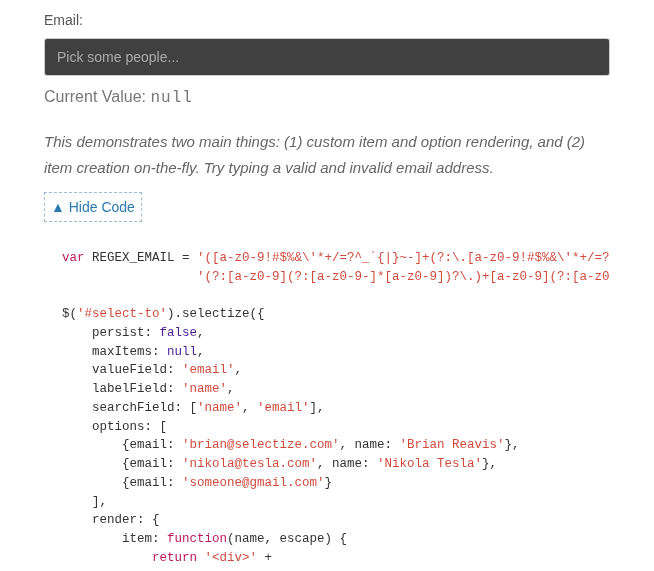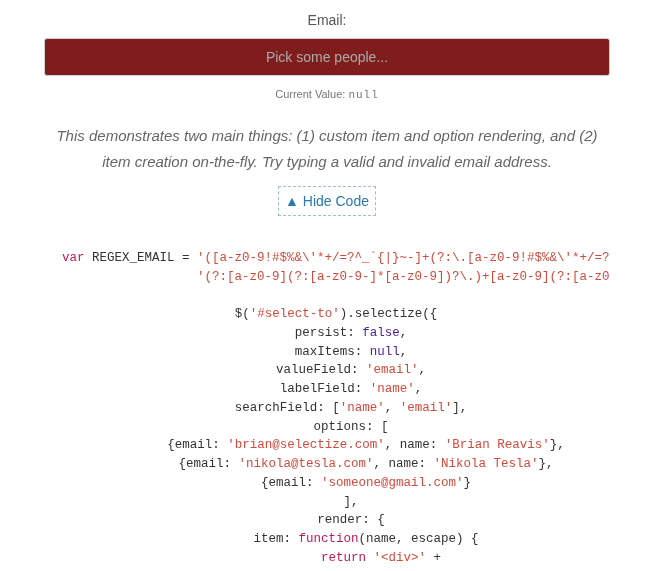--- a/index.html
+++ b/index.html
@@ -1,43 +1,43 @@
 <!DOCTYPE html>
 <html><head>
 <meta charset="utf-8">
 <style>
-  * { box-sizing: border-box; text-align: center; }
+  * { box-sizing: border-box; }
   body {
     font-family: -apple-system, BlinkMacSystemFont, "Segoe UI", Helvetica, Arial, sans-serif;
     margin: 0;
     padding: 12px 44px;
     background: #fff;
     color: #444;
     font-size: 14px;
     width: 654px;
   }
   .label { color: #555; margin-bottom: 10px; font-size: 14px; }
   .select-box {
     border: 1px solid #d0d0d0;
     border-radius: 3px;
-    padding: 10px 26px;
+    padding: 10px 12px;
     color: #aaa;
     font-size: 14px;
-    background: #7f1d1d;
+    background: #404040;
     cursor: text;
     margin-bottom: 12px;
   }
-  .curval { font-size: 11px; color: #777; margin-bottom: 22px; }
+  .curval { font-size: 16px; color: #777; margin-bottom: 22px; }
   .curval .mono { font-family: "Courier New", monospace; letter-spacing: 1px; }
   .desc { color: #666; line-height: 1.7; font-size: 15px; margin-bottom: 12px; font-style: italic; }
   .toggle-wrap {
     border: 1px dashed #9bbdd8;
     display: inline-block;
     padding: 6px 6px;
-    margin-bottom: 14px;
+    margin-bottom: 8px;
   }
   .toggle {
     color: #2a7ab0;
     font-size: 14px;
     cursor: pointer;
   }
   .code {
     font-family: "Courier New", Consolas, monospace;
     font-size: 12.5px;
     line-height: 1.5;

